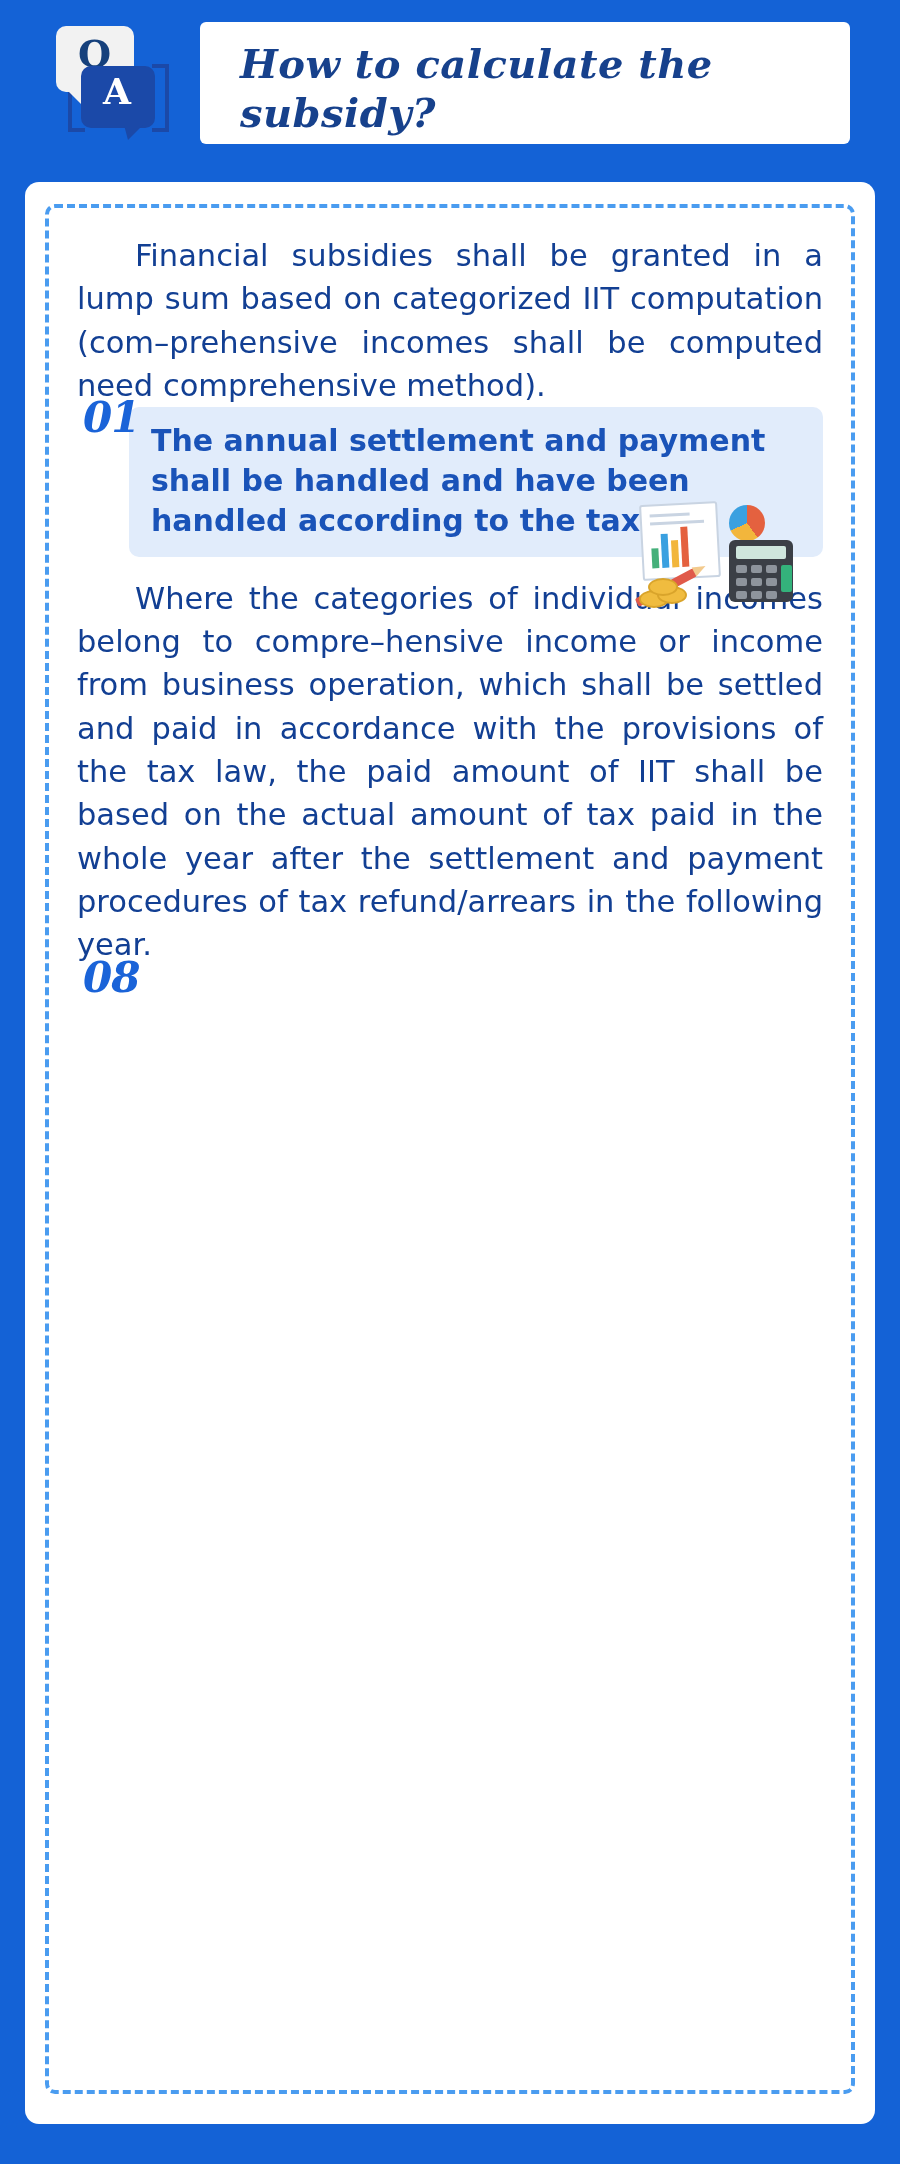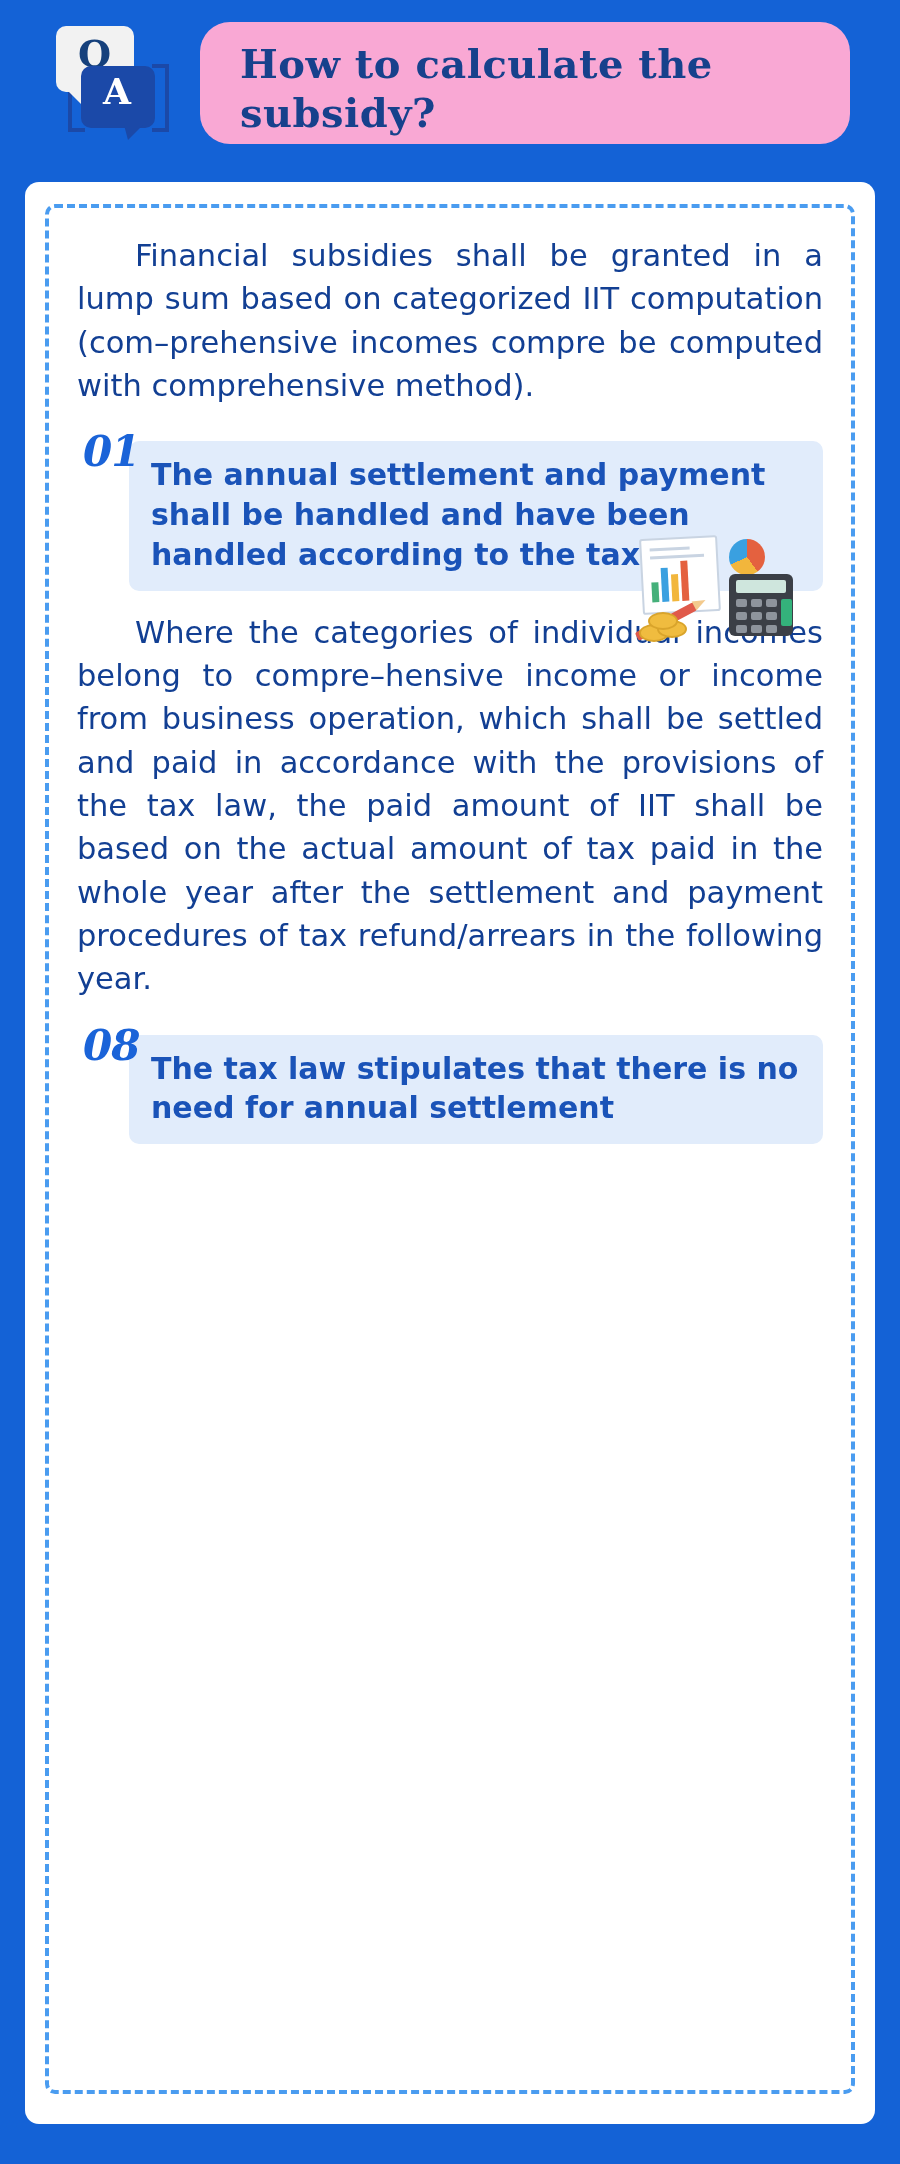--- a/index.html
+++ b/index.html
@@ -107,24 +107,25 @@
   }
   .bracket-l { left: 20px; border-right: none; }
   .bracket-r { left: 104px; border-left: none; }
 
   .title-pill {
     position: absolute;
     left: 200px;
     top: 22px;
     width: 650px;
     height: 122px;
-    background: #f9a8d4;
-    border-radius: 30px;
+    background: #ffffff;
+    border-radius: 6px;
     box-sizing: border-box;
     padding: 18px 30px 0 40px;
+    font-style: italic;
   }
   .title-pill .title-text {
     font-family: "DejaVu Serif", serif;
     font-weight: bold;
     font-size: 40px;
     line-height: 1.22;
     color: #17418c;
     letter-spacing: 0.5px;
   }
 
@@ -155,21 +156,20 @@
     text-align: justify;
     text-align-last: left;
     text-indent: 58px;
     font-family: "DejaVu Sans", sans-serif;
     letter-spacing: 0px;
   }
 
   
   .section {
     position: relative;
-    margin-top: 34px;
   }
   .sec-num {
     position: absolute;
     left: 6px;
     top: -14px;
     font-family: "DejaVu Serif", serif;
     font-style: italic;
     font-weight: bold;
     font-size: 42px;
     color: #1a63d8;
@@ -317,21 +317,21 @@
     </div>
 
     <div class="title-pill">
       <div class="title-text">How to calculate the subsidy?</div>
     </div>
   </div>
 
   <div class="card">
     <div class="dashed">
 
-      <p class="para">Financial subsidies shall be granted in a lump sum based on categorized IIT computation (com–prehensive incomes compre be computed with comprehensive method).</p>
+      <p class="para">Financial subsidies shall be granted in a lump sum based on categorized IIT computation (com–prehensive incomes shall be computed need comprehensive method).</p>
 
       <div class="section">
         <div class="sec-num">01</div>
         <div class="sec-banner">
           <div class="sec-text">The annual settlement and payment shall be handled and have been handled according to the tax law</div>
         </div>
 
         <div class="illus" style="top:96px;">
           <div class="paper">
             <div class="line l1"></div>
@@ -361,20 +361,17 @@
           <div class="coin c3"></div>
         </div>
 
         <div class="sec-body">
           <p class="para">Where the categories of individual incomes belong to compre–hensive income or income from business operation, which shall be settled and paid in accordance with the provisions of the tax law, the paid amount of IIT shall be based on the actual amount of tax paid in the whole year after the settlement and payment procedures of tax refund/arrears in the following year.</p>
         </div>
       </div>
 
       <div class="section">
         <div class="sec-num">08</div>
-        <div class="sec-banner">
-          <div class="sec-text">The tax law stipulates that there is no need for annual settlement</div>
-        </div>
       </div>
 
     </div>
   </div>
 </div>
 
 </body></html>

